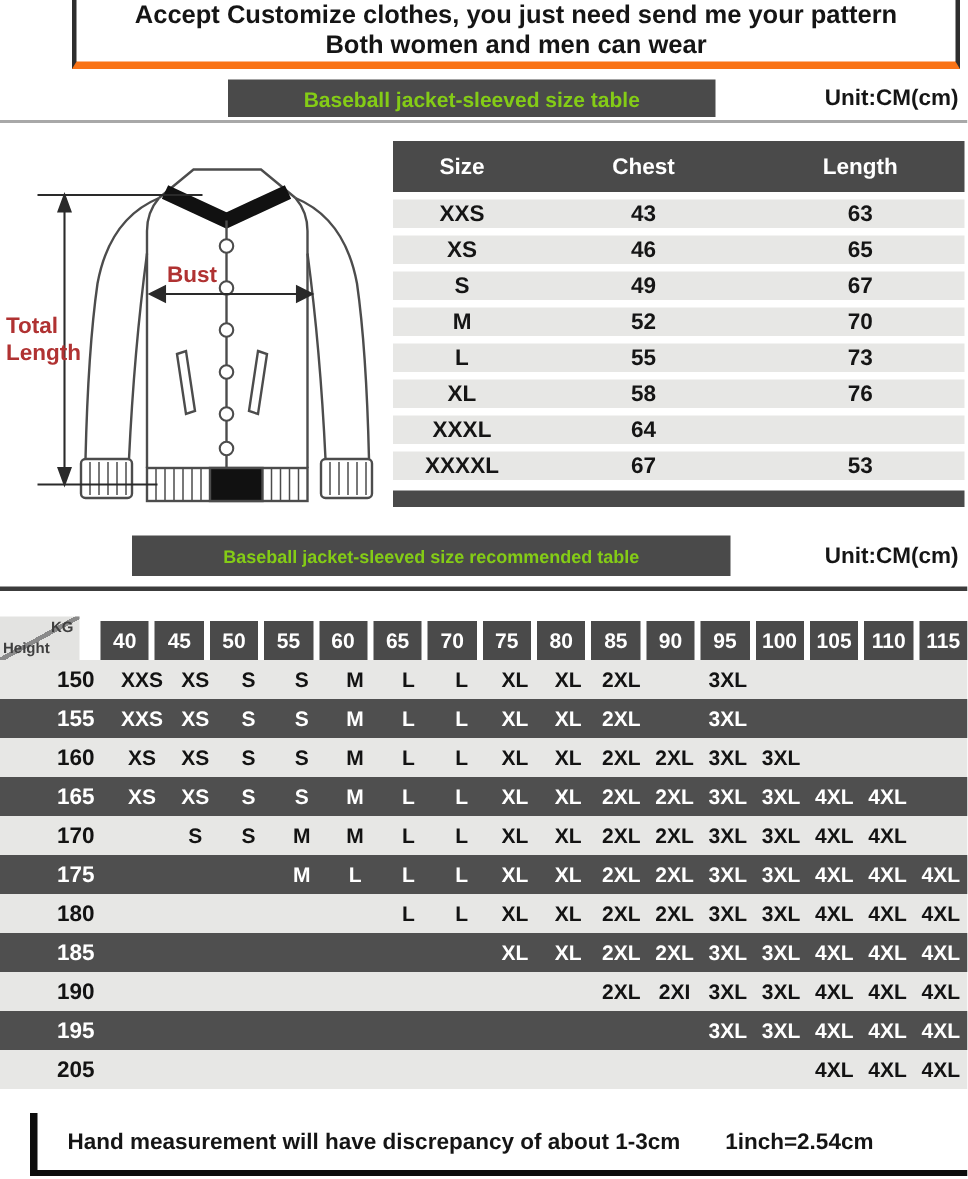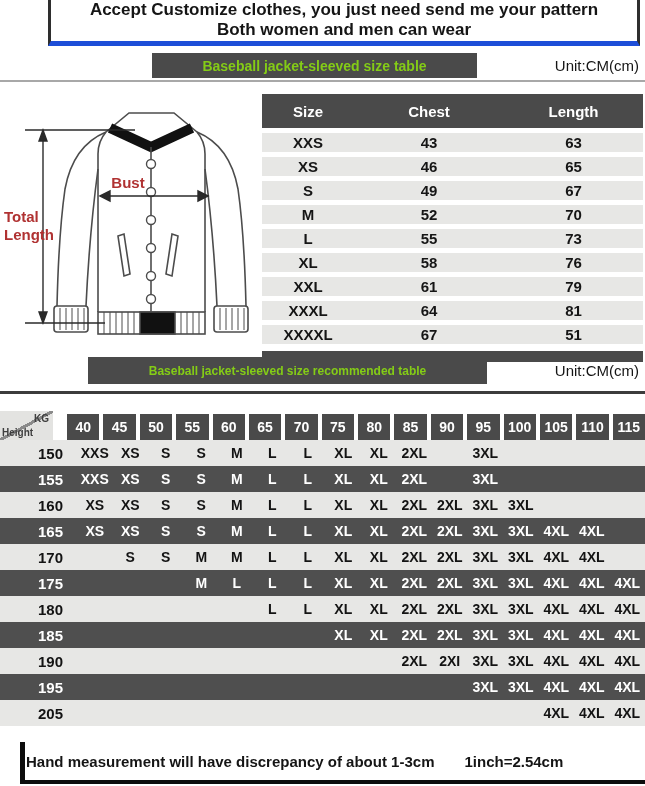--- a/index.html
+++ b/index.html
@@ -1,25 +1,25 @@
 <!DOCTYPE html>
 <html><head>
 <meta charset="utf-8">
 <style>
   html,body{margin:0;padding:0;}
   body{width:645px;height:786px;position:relative;background:#fff;
        font-family:"Liberation Sans",sans-serif;color:#151515;overflow:hidden;}
   .top-box{position:absolute;left:48px;top:0;width:586px;height:41px;
-       border-left:3px solid #2e2e2e;border-right:3px solid #2e2e2e;border-bottom:5px solid #1d4ed8;
+       border-left:3px solid #2e2e2e;border-right:3px solid #2e2e2e;border-bottom:5px solid #f97316;
        display:flex;flex-direction:column;align-items:center;font-weight:bold;font-size:17px;line-height:20px;}
   .bar{position:absolute;background:#4a4a4a;color:#84cc16;font-weight:bold;
        display:flex;align-items:center;justify-content:center;}
   #bar1{left:152px;top:53px;width:325px;height:25px;font-size:14px;}
   #bar2{left:88px;top:357px;width:399px;height:27px;font-size:12px;}
-  .unit{position:absolute;font-weight:normal;font-size:15px;text-align:right;}
+  .unit{position:absolute;font-weight:bold;font-size:15px;text-align:right;}
   #unit1{right:6px;top:57px;}
   #unit2{right:6px;top:362px;}
   .divider1{position:absolute;left:0;top:80px;width:645px;height:2px;background:#a8a8a8;}
   .divider2{position:absolute;left:0;top:391px;width:645px;height:3px;background:#3c3c3c;}
   .jacket{position:absolute;left:0;top:84px;}
   .jacket text{font-family:"Liberation Sans",sans-serif;font-weight:bold;fill:#b03232;}
   .size-table{position:absolute;left:262px;top:94px;width:381px;}
   .st-header{display:flex;background:#4a4a4a;color:#fff;font-weight:bold;font-size:15px;
        height:34px;align-items:center;}
   .st-row{display:flex;background:#e7e7e5;height:19px;margin-top:5px;align-items:center;
@@ -37,21 +37,21 @@
   .mx-hcell{flex:1;height:26px;line-height:26px;background:#4a4a4a;color:#fff;
        font-weight:bold;font-size:14px;text-align:center;}
   .mx-row{display:flex;height:26px;align-items:center;font-weight:bold;font-size:14px;padding-left:24px;}
   .mx-row.light{background:#e7e7e5;color:#131313;}
   .mx-row.dark{background:#4f4f4f;color:#fff;}
   .mx-hlabel{width:53px;text-align:center;font-size:15px;flex:none;}
   .mx-cell{flex:1;text-align:center;}
   .footer-box{position:absolute;left:20px;top:742px;width:620px;height:38px;
        border-left:5px solid #0d0d0d;border-bottom:4px solid #0d0d0d;
        display:flex;align-items:center;font-weight:bold;font-size:15px;}
-  .footer-box .note{margin-left:1px;}
+  .footer-box .note{margin-left:20px;}
   .footer-box .conv{margin-left:30px;}
 </style>
 </head>
 <body>
 
 <div class="top-box">
   <div>Accept Customize clothes, you just need send me your pattern</div>
   <div>Both women and men can wear</div>
 </div>
 
@@ -141,33 +141,27 @@
         <div class="st-cell c0">L</div>
         <div class="st-cell c1">55</div>
         <div class="st-cell c2">73</div>
       </div>
       <div class="st-row">
         <div class="st-cell c0">XL</div>
         <div class="st-cell c1">58</div>
         <div class="st-cell c2">76</div>
       </div>
       <div class="st-row">
-        <div class="st-cell c0">XXL</div>
-        <div class="st-cell c1">61</div>
-        <div class="st-cell c2">79</div>
-      </div>
-      <div class="st-row">
         <div class="st-cell c0">XXXL</div>
         <div class="st-cell c1">64</div>
-        <div class="st-cell c2">81</div>
       </div>
       <div class="st-row">
         <div class="st-cell c0">XXXXL</div>
         <div class="st-cell c1">67</div>
-        <div class="st-cell c2">51</div>
+        <div class="st-cell c2">53</div>
       </div>
     </div>
   <div class="st-footerbar"></div>
 </div>
 
 <div class="bar" id="bar2">Baseball jacket-sleeved size recommended table</div>
 <div class="unit" id="unit2">Unit:CM(cm)</div>
 <div class="divider2"></div>
 
 <div class="matrix">

